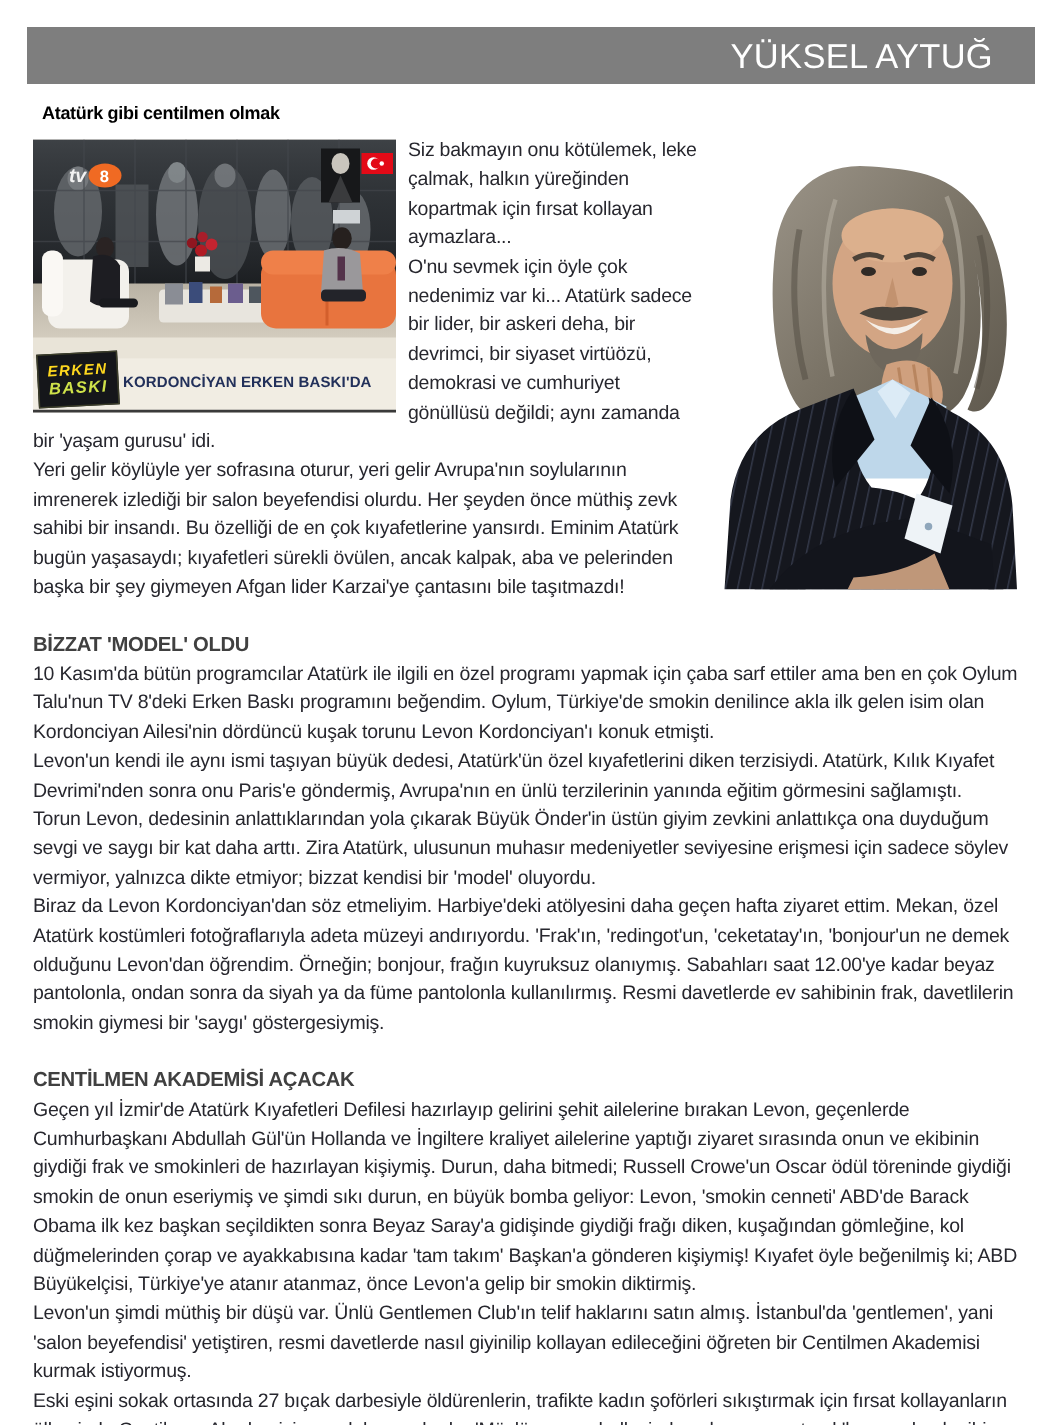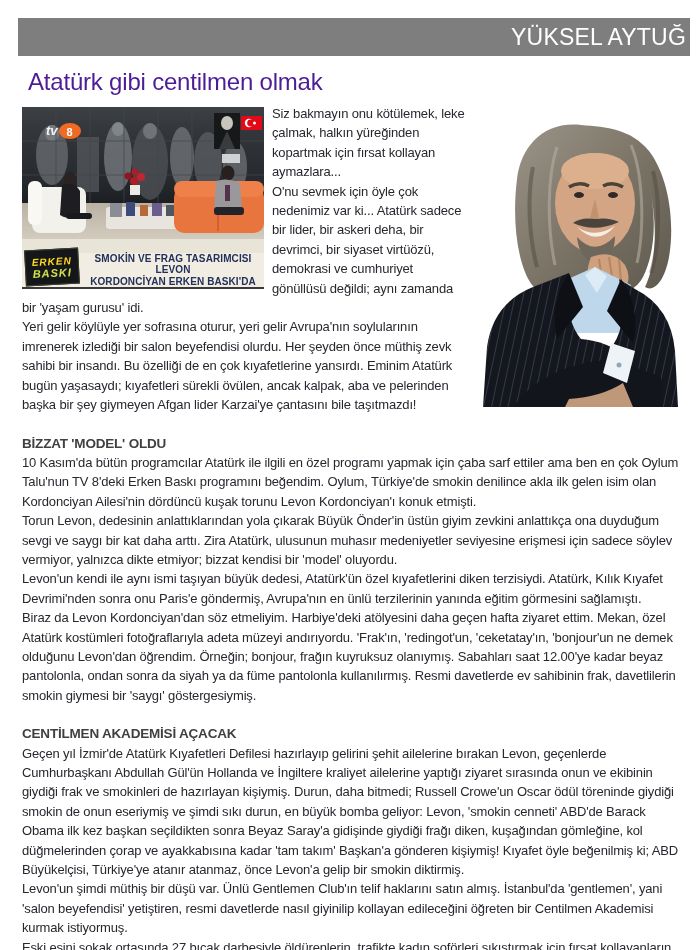--- a/index.html
+++ b/index.html
@@ -4,39 +4,39 @@
 <style>
   html,body{margin:0;padding:0;}
   body{
     width:700px;height:950px;background:#ffffff;overflow:hidden;
     font-family:"Liberation Sans","DejaVu Sans",sans-serif;
     -webkit-font-smoothing:antialiased;
   }
   .header-bar{
     margin:18px 10px 0 18px;width:672px;height:38px;background:#7e7e7e;
     display:flex;align-items:center;justify-content:flex-end;box-sizing:border-box;
-    padding-right:4px;
+    padding-right:28px;
   }
   .header-bar .author{
     color:#ffffff;font-size:23px;letter-spacing:0.2px;font-weight:400;
   }
   h1.article-title{
-    margin:12px 0 8px 28px;font-size:24px;font-weight:400;color:#4c1d95;
+    margin:12px 0 8px 28px;font-size:12px;font-weight:700;color:#000000;
     letter-spacing:-0.2px;
   }
   .article{
     margin:0 12px 0 22px;font-size:13px;line-height:19.4px;color:#27272e;
     letter-spacing:-0.15px;
   }
   .article p{margin:0;padding:0;}
   .article h2{
     margin:19px 0 0 0;font-size:13.5px;font-weight:700;color:#404040;
     letter-spacing:-0.2px;
   }
-  figure{margin:0;padding:0;text-align:center;}
+  figure{margin:0;padding:0;}
   .tv-figure{
     float:left;width:242px;margin:3px 8px 7px 0;
     border-bottom:2px solid #3a3a3a;background:#efece4;
   }
   .tv-photo{display:block;width:242px;height:146px;}
   .tv-caption{
     position:relative;height:34px;background:#f1ede3;
     display:flex;flex-direction:column;justify-content:center;
     padding-left:60px;box-sizing:border-box;
   }
@@ -166,21 +166,20 @@
         <rect x="203" y="78" width="5" height="16" fill="#53324a"></rect>
       </g>
 
       <rect x="0" y="132" width="242" height="14" fill="#e9e4d8"></rect>
     </svg>
     <figcaption class="tv-caption">
       <div class="show-logo">
         <span class="l1">ERKEN</span>
         <span class="l2">BASKI</span>
       </div>
-      <span class="cap-line">SMOKİN VE FRAG TASARIMCISI LEVON</span>
       <span class="cap-line">KORDONCİYAN ERKEN BASKI'DA</span>
     </figcaption>
   </figure>
 
   <figure class="portrait-figure">
     <svg width="215" height="300" viewBox="0 0 215 300" xmlns="http://www.w3.org/2000/svg">
       <rect width="215" height="300" fill="#ffffff"></rect>
       <defs>
         <linearGradient id="hairg" x1="0" y1="0" x2="1" y2="1">
           <stop offset="0" stop-color="#9b9488"></stop>
@@ -243,22 +242,22 @@
       <path d="M150 276 Q128 290 96 292 L92 300 L160 300 Z" fill="#d3a584" opacity="0.9"></path>
     </svg>
   </figure>
 
   <p>Siz bakmayın onu kötülemek, leke çalmak, halkın yüreğinden kopartmak için fırsat kollayan aymazlara...</p>
   <p>O'nu sevmek için öyle çok nedenimiz var ki... Atatürk sadece bir lider, bir askeri deha, bir devrimci, bir siyaset virtüözü, demokrasi ve cumhuriyet gönüllüsü değildi; aynı zamanda bir 'yaşam gurusu' idi.</p>
   <p>Yeri gelir köylüyle yer sofrasına oturur, yeri gelir Avrupa'nın soylularının imrenerek izlediği bir salon beyefendisi olurdu. Her şeyden önce müthiş zevk sahibi bir insandı. Bu özelliği de en çok kıyafetlerine yansırdı. Eminim Atatürk bugün yaşasaydı; kıyafetleri sürekli övülen, ancak kalpak, aba ve pelerinden başka bir şey giymeyen Afgan lider Karzai'ye çantasını bile taşıtmazdı!</p>
 
   <h2>BİZZAT 'MODEL' OLDU</h2>
   <p>10 Kasım'da bütün programcılar Atatürk ile ilgili en özel programı yapmak için çaba sarf ettiler ama ben en çok Oylum Talu'nun TV 8'deki Erken Baskı programını beğendim. Oylum, Türkiye'de smokin denilince akla ilk gelen isim olan Kordonciyan Ailesi'nin dördüncü kuşak torunu Levon Kordonciyan'ı konuk etmişti.</p>
+  <p>Levon'un kendi ile aynı ismi taşıyan büyük dedesi, Atatürk'ün özel kıyafetlerini diken terzisiydi. Atatürk, Kılık Kıyafet Devrimi'nden sonra onu Paris'e göndermiş, Avrupa'nın en ünlü terzilerinin yanında eğitim görmesini sağlamıştı.</p>
   <p>Torun Levon, dedesinin anlattıklarından yola çıkarak Büyük Önder'in üstün giyim zevkini anlattıkça ona duyduğum sevgi ve saygı bir kat daha arttı. Zira Atatürk, ulusunun muhasır medeniyetler seviyesine erişmesi için sadece söylev vermiyor, yalnızca dikte etmiyor; bizzat kendisi bir 'model' oluyordu.</p>
-  <p>Levon'un kendi ile aynı ismi taşıyan büyük dedesi, Atatürk'ün özel kıyafetlerini diken terzisiydi. Atatürk, Kılık Kıyafet Devrimi'nden sonra onu Paris'e göndermiş, Avrupa'nın en ünlü terzilerinin yanında eğitim görmesini sağlamıştı.</p>
   <p>Biraz da Levon Kordonciyan'dan söz etmeliyim. Harbiye'deki atölyesini daha geçen hafta ziyaret ettim. Mekan, özel Atatürk kostümleri fotoğraflarıyla adeta müzeyi andırıyordu. 'Frak'ın, 'redingot'un, 'ceketatay'ın, 'bonjour'un ne demek olduğunu Levon'dan öğrendim. Örneğin; bonjour, frağın kuyruksuz olanıymış. Sabahları saat 12.00'ye kadar beyaz pantolonla, ondan sonra da siyah ya da füme pantolonla kullanılırmış. Resmi davetlerde ev sahibinin frak, davetlilerin smokin giymesi bir 'saygı' göstergesiymiş.</p>
 
   <h2>CENTİLMEN AKADEMİSİ AÇACAK</h2>
   <p>Geçen yıl İzmir'de Atatürk Kıyafetleri Defilesi hazırlayıp gelirini şehit ailelerine bırakan Levon, geçenlerde Cumhurbaşkanı Abdullah Gül'ün Hollanda ve İngiltere kraliyet ailelerine yaptığı ziyaret sırasında onun ve ekibinin giydiği frak ve smokinleri de hazırlayan kişiymiş. Durun, daha bitmedi; Russell Crowe'un Oscar ödül töreninde giydiği smokin de onun eseriymiş ve şimdi sıkı durun, en büyük bomba geliyor: Levon, 'smokin cenneti' ABD'de Barack Obama ilk kez başkan seçildikten sonra Beyaz Saray'a gidişinde giydiği frağı diken, kuşağından gömleğine, kol düğmelerinden çorap ve ayakkabısına kadar 'tam takım' Başkan'a gönderen kişiymiş! Kıyafet öyle beğenilmiş ki; ABD Büyükelçisi, Türkiye'ye atanır atanmaz, önce Levon'a gelip bir smokin diktirmiş.</p>
   <p>Levon'un şimdi müthiş bir düşü var. Ünlü Gentlemen Club'ın telif haklarını satın almış. İstanbul'da 'gentlemen', yani 'salon beyefendisi' yetiştiren, resmi davetlerde nasıl giyinilip kollayan edileceğini öğreten bir Centilmen Akademisi kurmak istiyormuş.</p>
   <p>Eski eşini sokak ortasında 27 bıçak darbesiyle öldürenlerin, trafikte kadın şoförleri sıkıştırmak için fırsat kollayanların ülkesinde Centilmen Akademisi açmak her ne kadar 'Müslüman mahallesinde salyangoz satmak'la eş anlamlı gibi görünse de, Levon'un düşünü gerçekleştirmesini can-ı gönülden diliyorum.</p>
 
 </div>
 
 </body></html>

